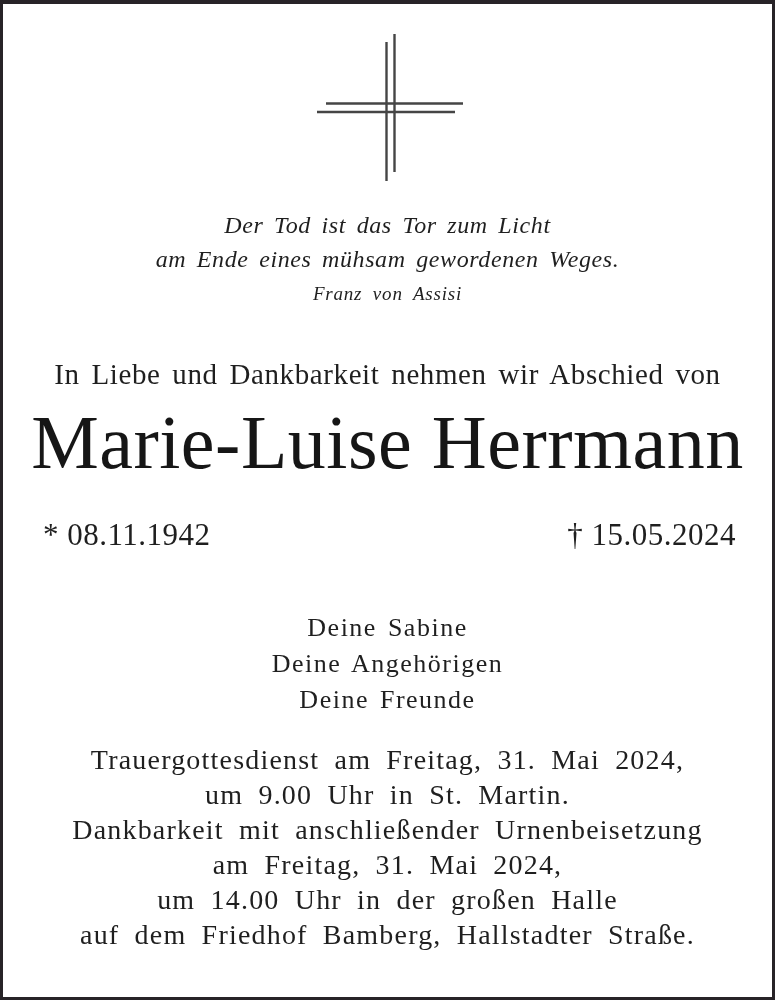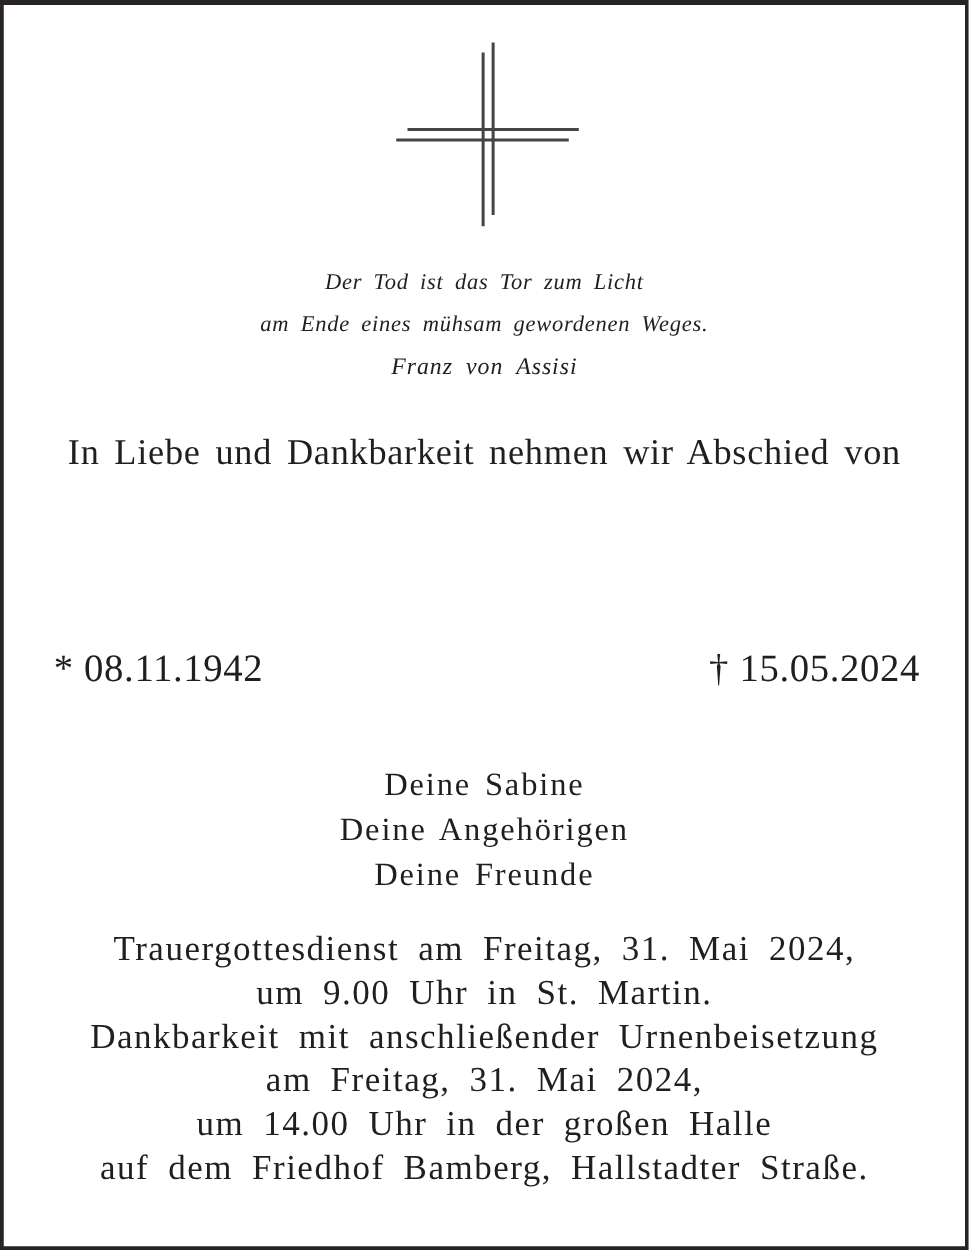--- a/index.html
+++ b/index.html
@@ -28,36 +28,36 @@
   }
   .quote-block {
     position: absolute;
     left: 0;
     top: 204px;
     width: 100%;
     text-align: center;
     font-style: italic;
   }
   .quote-line {
-    font-size: 18px;
+    font-size: 24px;
     line-height: 34px;
     letter-spacing: 0.6px;
     word-spacing: 4px;
   }
   .quote-attribution {
     font-size: 19px;
     line-height: 30px;
     margin-top: 3px;
     letter-spacing: 0.8px;
     word-spacing: 5px;
   }
   .intro-line {
     position: absolute;
     left: 0;
-    top: 342px;
+    top: 354px;
     width: 100%;
     text-align: center;
     font-size: 29px;
     letter-spacing: 0.6px;
     word-spacing: 4px;
   }
   .deceased-name {
     position: absolute;
     left: 0;
     top: 396px;
@@ -120,20 +120,21 @@
   </div>
 
   <div class="quote-block">
     <div class="quote-line">Der Tod ist das Tor zum Licht</div>
     <div class="quote-line">am Ende eines mühsam gewordenen Weges.</div>
     <div class="quote-attribution">Franz von Assisi</div>
   </div>
 
   <div class="intro-line">In Liebe und Dankbarkeit nehmen wir Abschied von</div>
 
+  <div class="deceased-name">Marie-Luise Herrmann</div>
 
   <div class="dates-row">
     <span>* 08.11.1942</span>
     <span>† 15.05.2024</span>
   </div>
 
   <div class="mourners-block">
     <div>Deine Sabine</div>
     <div>Deine Angehörigen</div>
     <div>Deine Freunde</div>

